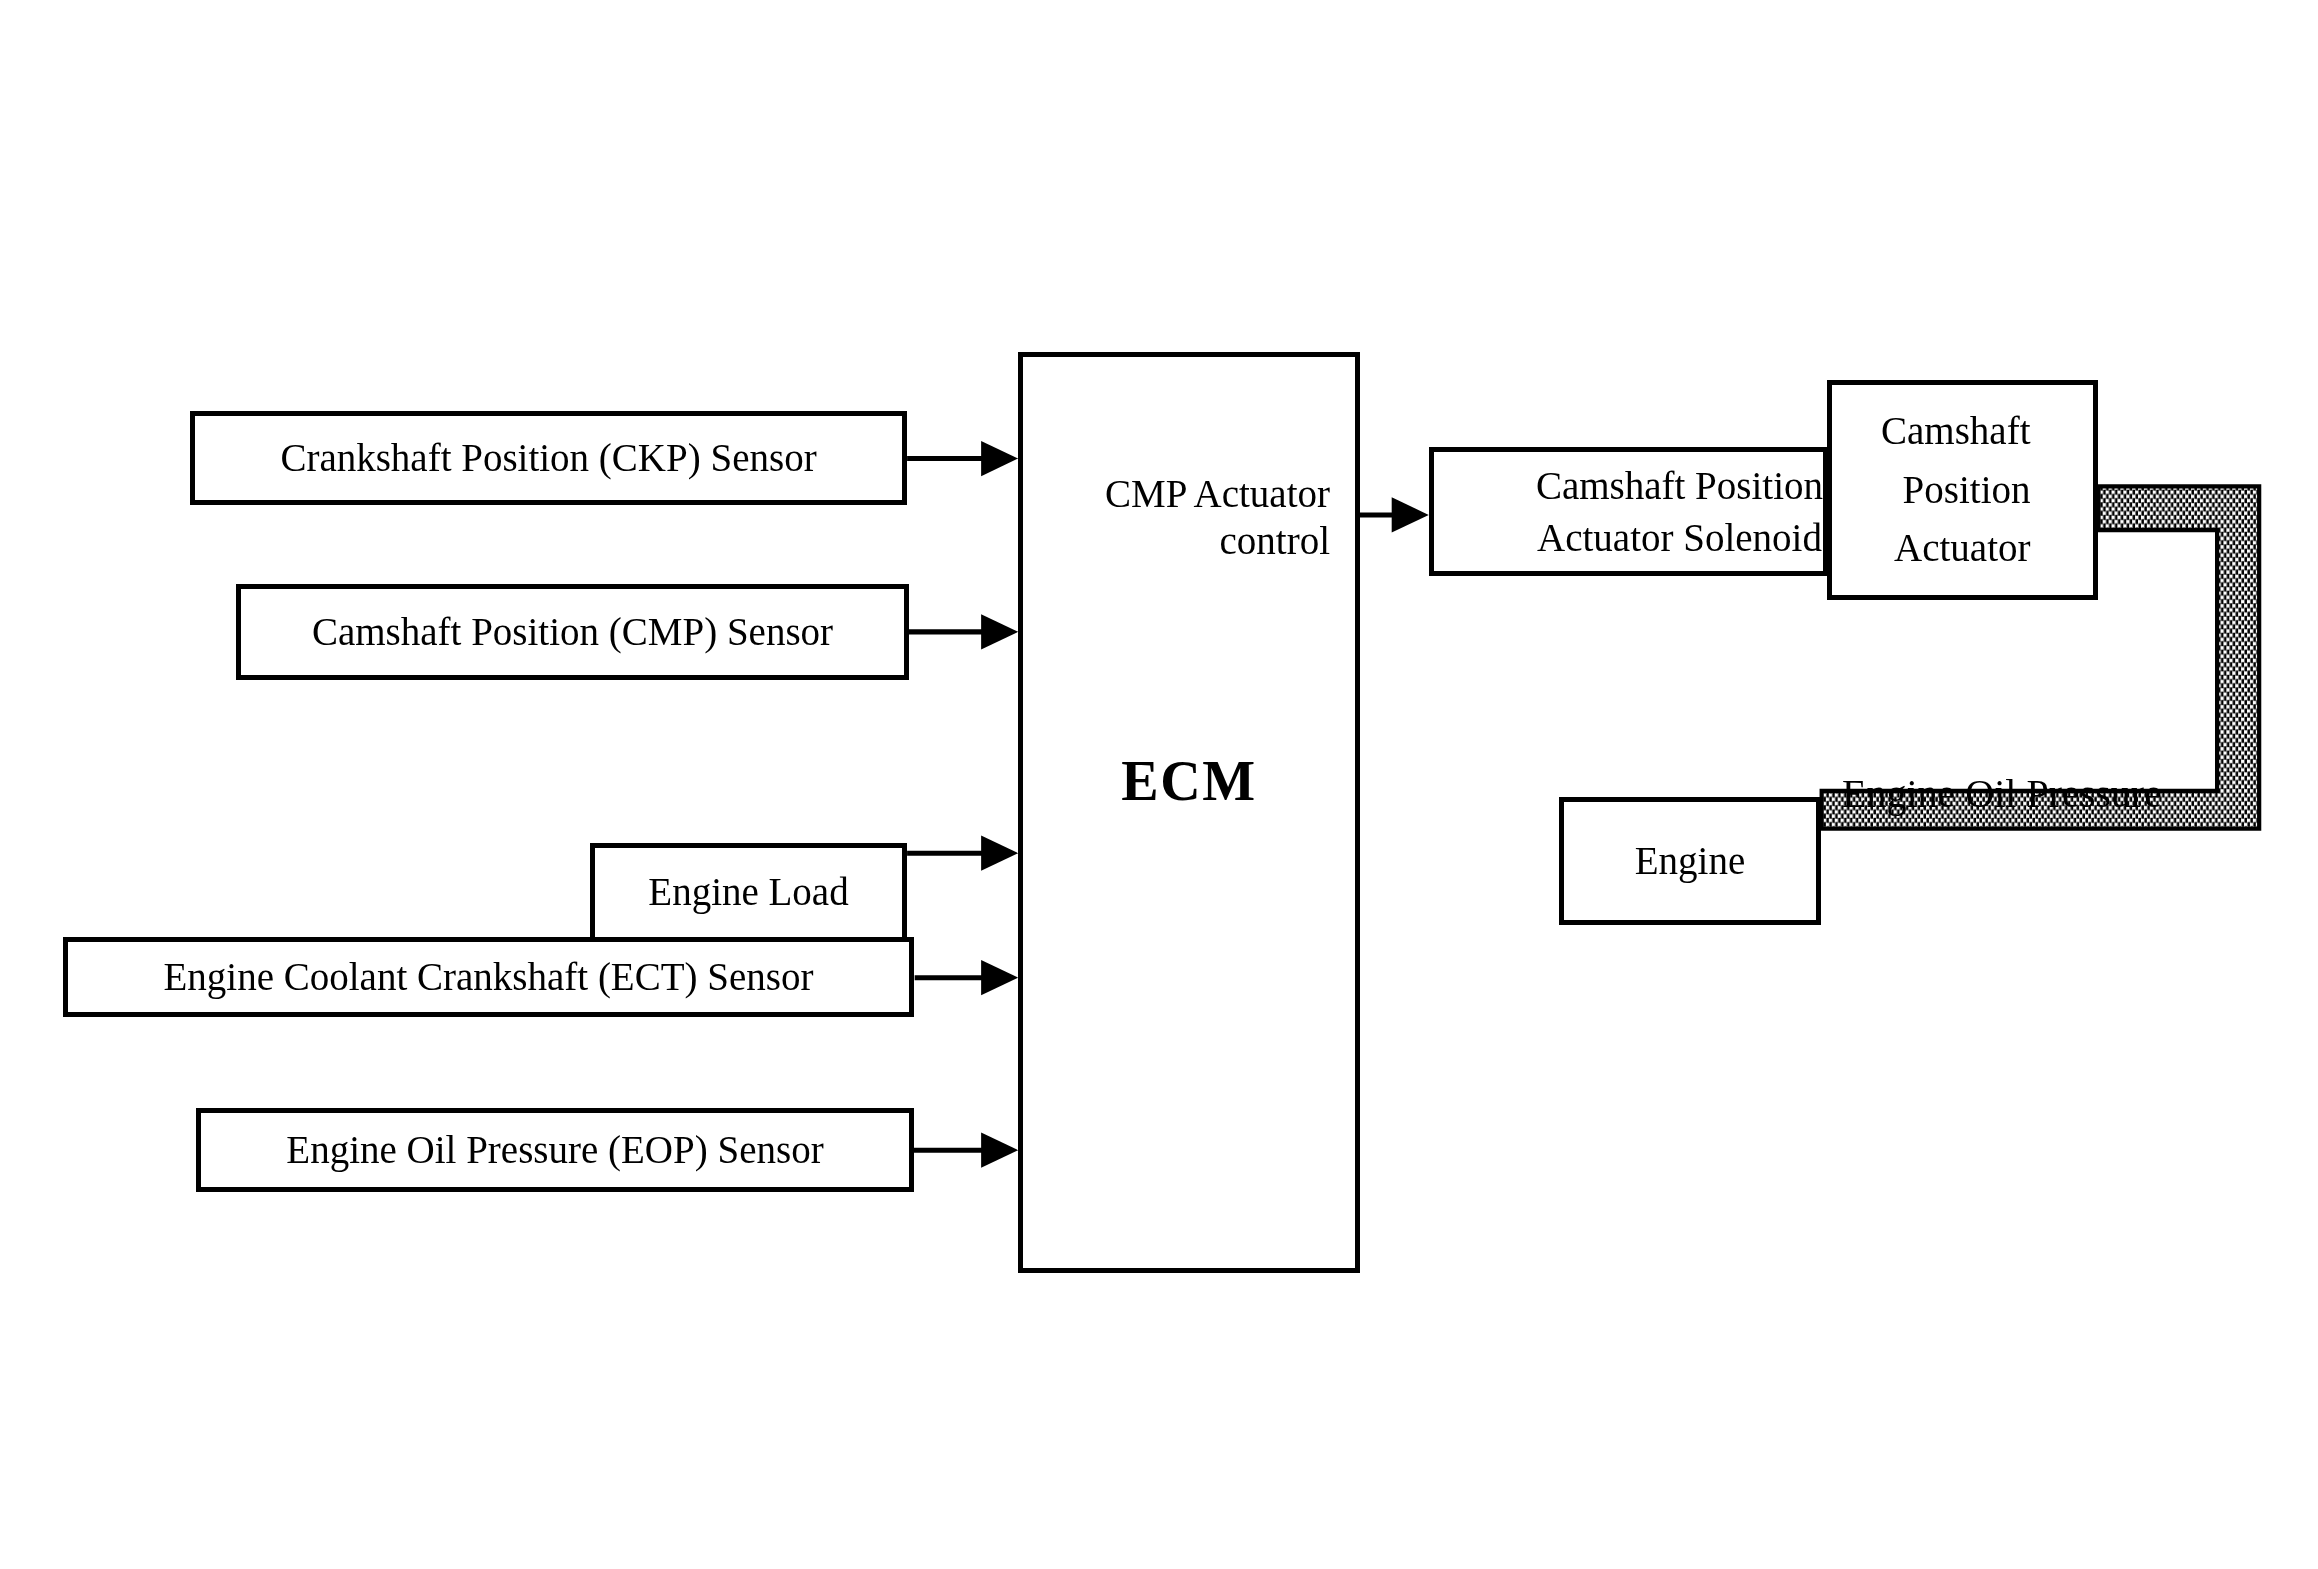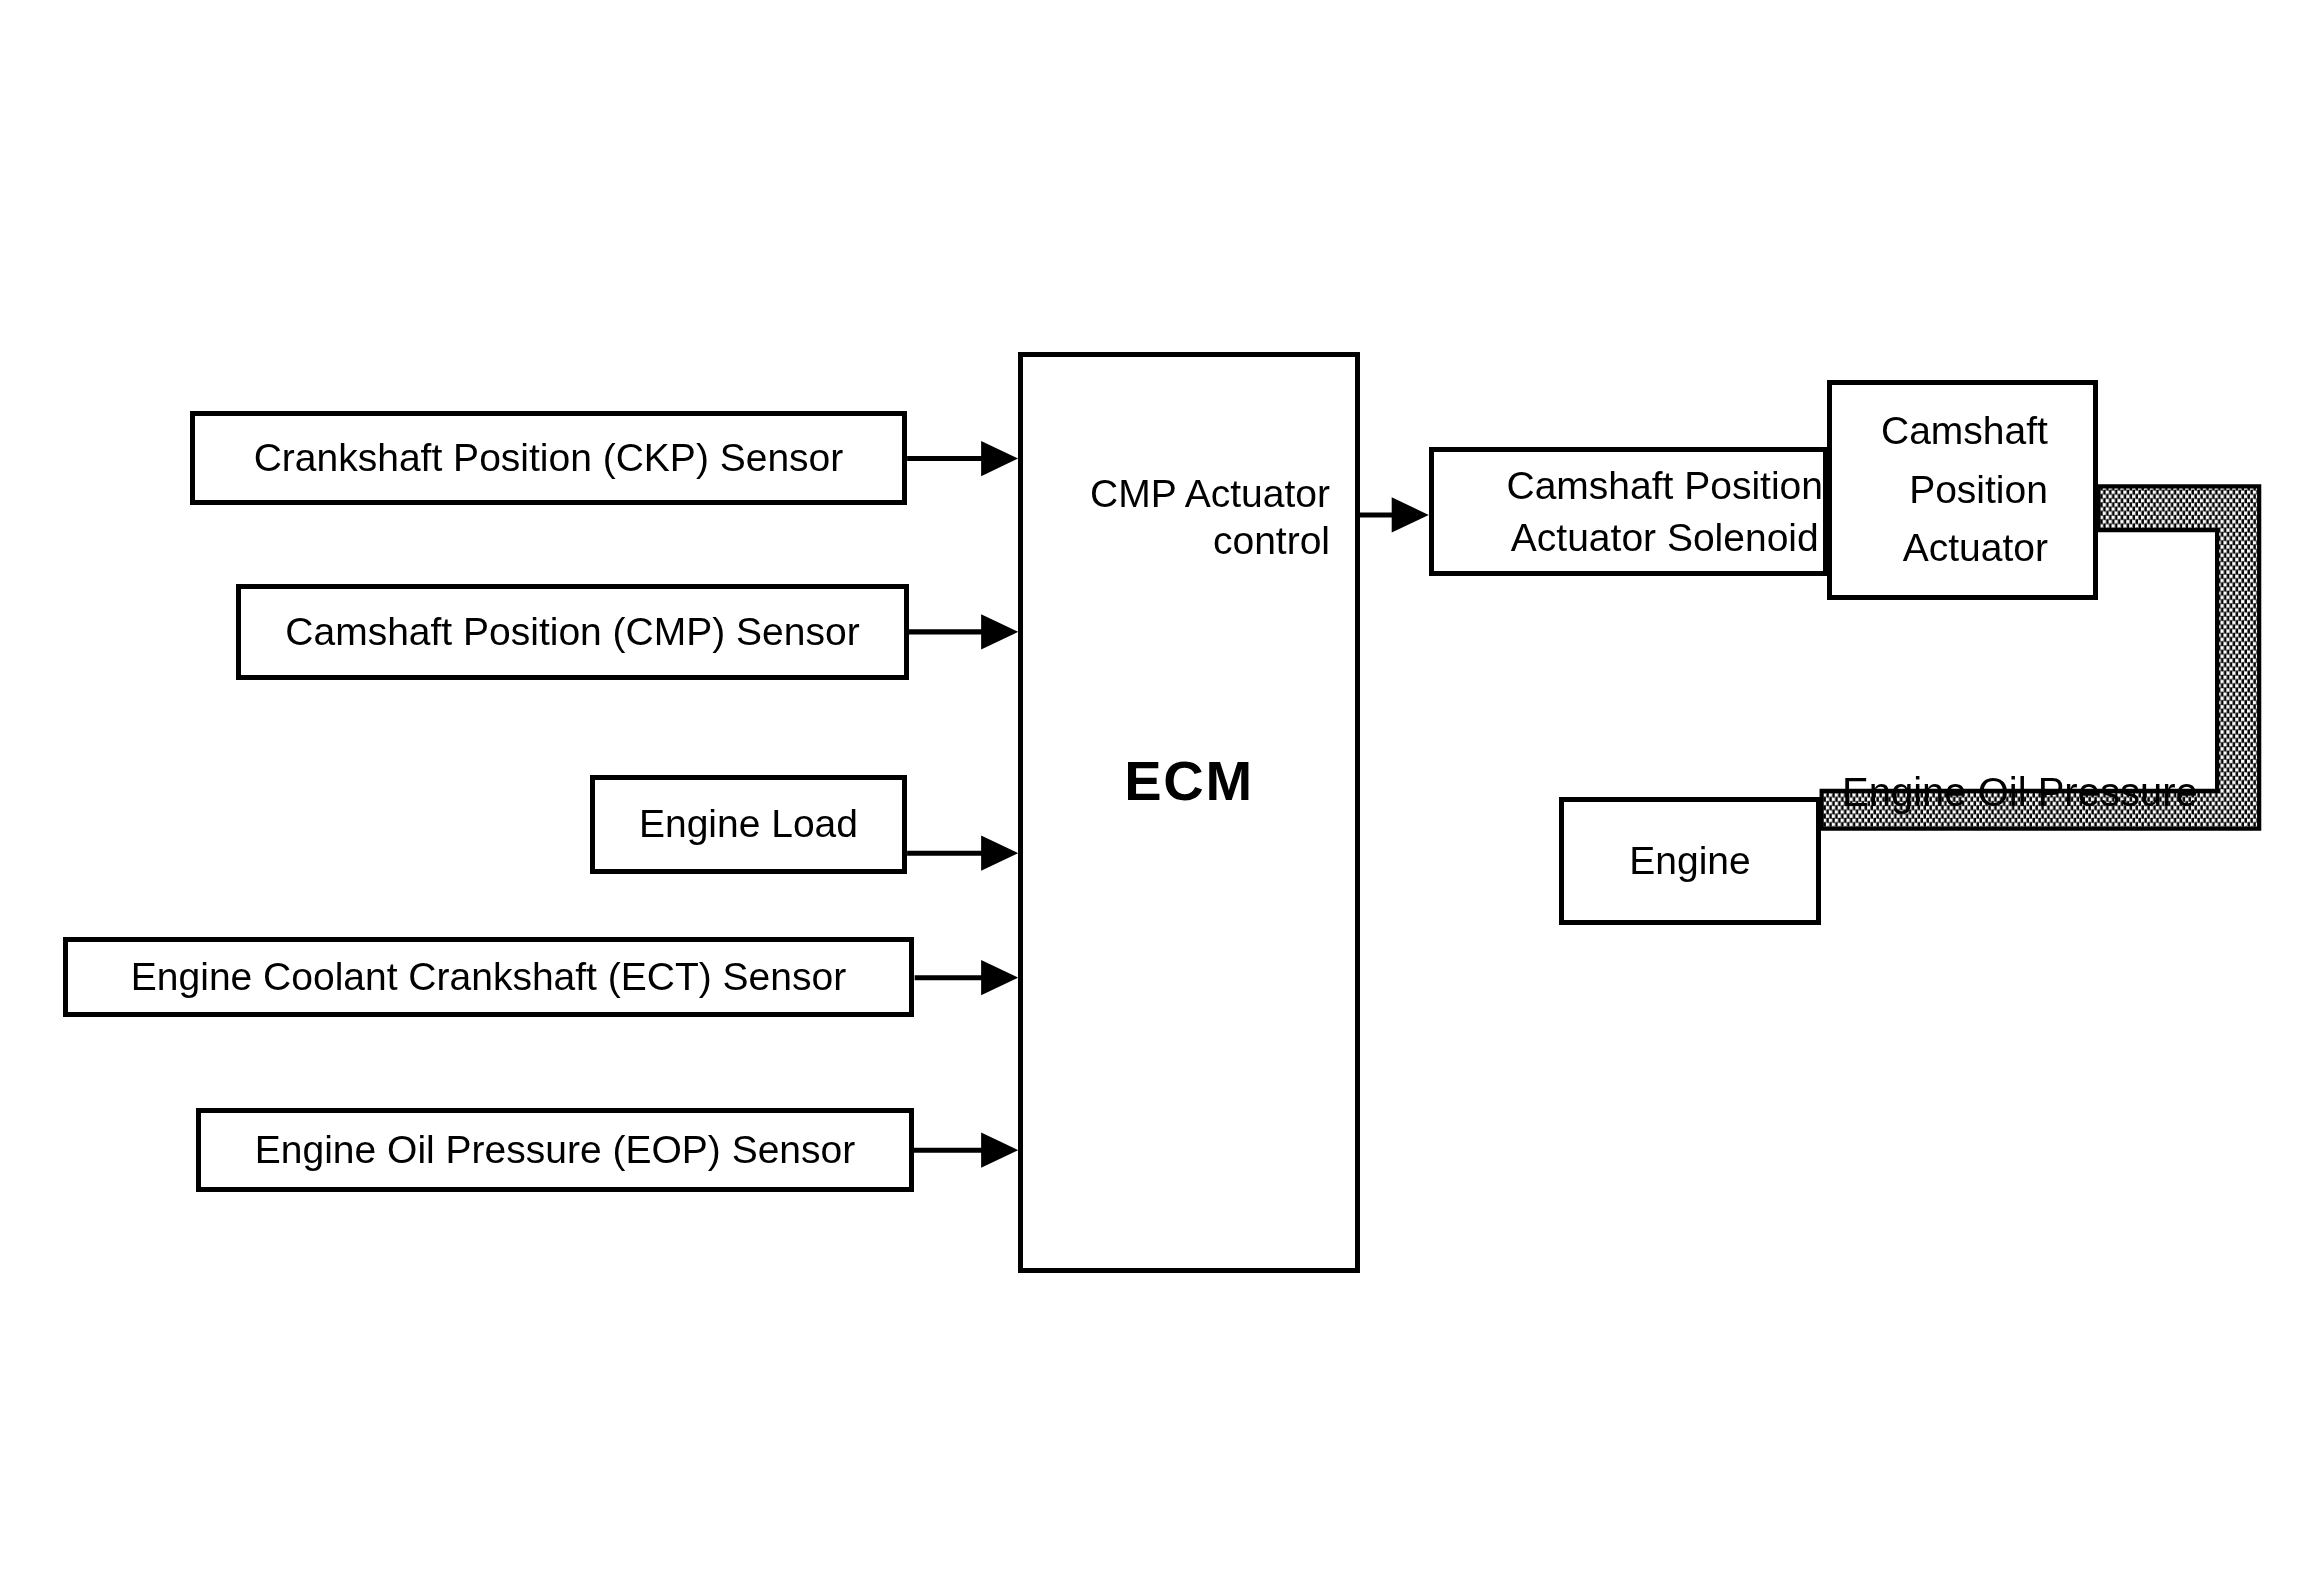--- a/index.html
+++ b/index.html
@@ -1,41 +1,41 @@
 <!DOCTYPE html>
 <html style="font-size:13.5px"><head>
 <meta charset="utf-8">
 <style>
   html,body{margin:0;padding:0;background:#ffffff;}
   .canvas{
     position:relative;
     width:2319px;height:1276px;
     background:#ffffff;
-    font-family:Liberation Sans, sans-serif;
+    font-family:Liberation Serif, serif;
     color:#000;
     overflow:hidden;
   }
   .layer{position:absolute;left:0;top:0;width:2319px;height:1570px;z-index:1;}
   .box{
     position:absolute;
     box-sizing:border-box;
     background:#ffffff;
     border:5px solid #000;
     display:flex;
     align-items:center;
     justify-content:center;
     text-align:center;
     font-size:39px;
     line-height:1.25;
     z-index:2;
     white-space:nowrap;
   }
   .box-ckp   {left:190px; top:411px;  width:717px;  height:94px;}
   .box-cmp   {left:236px; top:584px;  width:673px;  height:96px;}
-  .box-load  {left:590px; top:775px;  width:317px;  height:99px;}
+  .box-load  {left:590px; top:843px;  width:317px;  height:99px;}
   .box-ect   {left:63px;  top:937px; width:851px; height:80px;}
   .box-eop   {left:196px; top:1108px; width:718px;  height:84px;}
   .box-ecm   {left:1018px;top:352px;  width:342px;  height:921px; display:block;}
   .box-sol   {left:1429px;top:447px;  width:399px;  height:129px; line-height:1.32;justify-content:flex-end;}
   .box-act   {left:1827px;top:380px;  width:271px;  height:220px; justify-content:flex-start; text-align:right; padding-left:49px; line-height:1.5;}
   .box-eng   {left:1559px;top:753px;  width:262px;  height:128px;margin-top:44px;}
   .multiline{white-space:normal;}
   .ecm-output-label{
     position:absolute; right:25px; top:114px;
     text-align:right; font-size:39px; line-height:1.2; white-space:nowrap;

